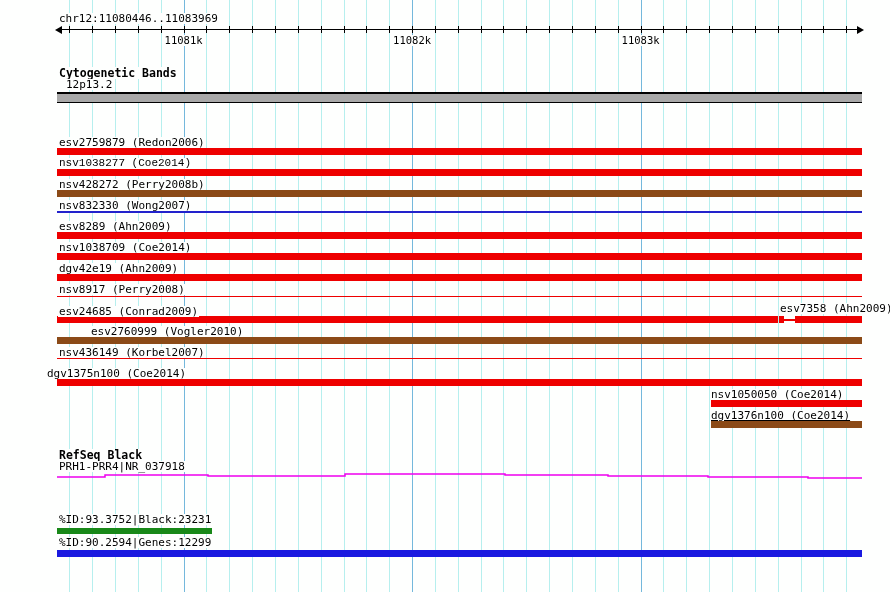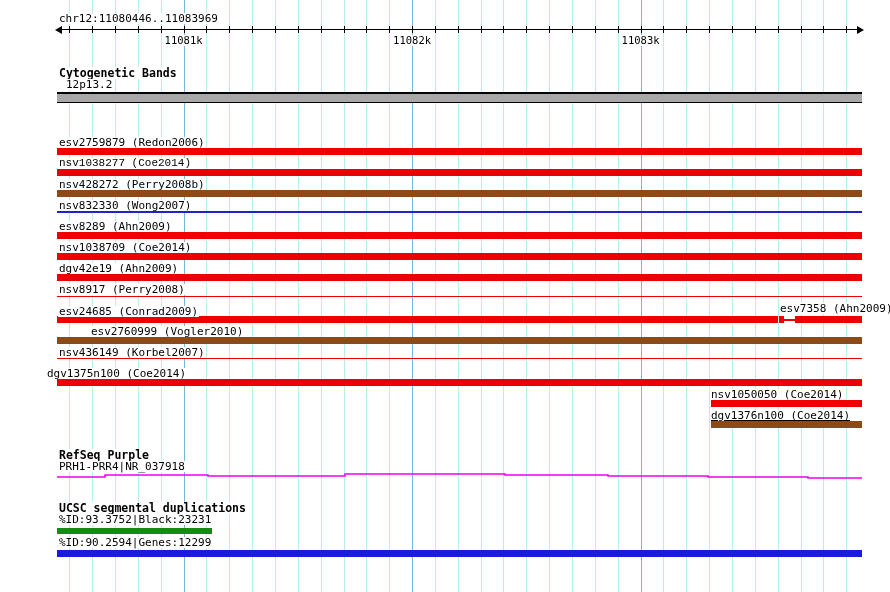--- a/index.html
+++ b/index.html
@@ -36,26 +36,25 @@
   <div class="lbl region">chr12:11080446..11083969</div>
   <div class="axis-line"></div>
   <div class="arrowL"></div>
   <div class="arrowR"></div>
 
   <div class="title cyto-title">Cytogenetic Bands</div>
   <div class="lbl cyto-label">12p13.2</div>
   <div class="cyto-band"></div>
 
 
-  <div class="title refseq-title">RefSeq Purple</div>
+  <div class="title refseq-title">RefSeq Black</div>
   <svg id="gene-svg" width="890" height="592">
     <polyline id="gene-poly" fill="none" stroke-width="1.5" points="57,477 105,477 105,475 208,475 208,476 345,476 345,474 505,474 505,475 608,475 608,476 708,476 708,477 808,477 808,478 862,478" stroke="#ee00ee"></polyline>
   </svg>
 
-  <div class="title segdup-title">UCSC segmental duplications</div>
 <div class="grid" style="left: 69.3389px; background: rgb(182, 239, 238);"></div>
     <div class="tick" style="left: 69.3389px; top: 26px;"></div>
     <div class="grid" style="left: 92.1888px; background: rgb(182, 239, 238);"></div>
     <div class="tick" style="left: 92.1888px; top: 26px;"></div>
     <div class="grid" style="left: 115.039px; background: rgb(182, 239, 238);"></div>
     <div class="tick" style="left: 115.039px; top: 26px;"></div>
     <div class="grid" style="left: 137.888px; background: rgb(182, 239, 238);"></div>
     <div class="tick" style="left: 137.888px; top: 26px;"></div>
     <div class="grid" style="left: 160.738px; background: rgb(182, 239, 238);"></div>
     <div class="tick" style="left: 160.738px; top: 26px;"></div>

